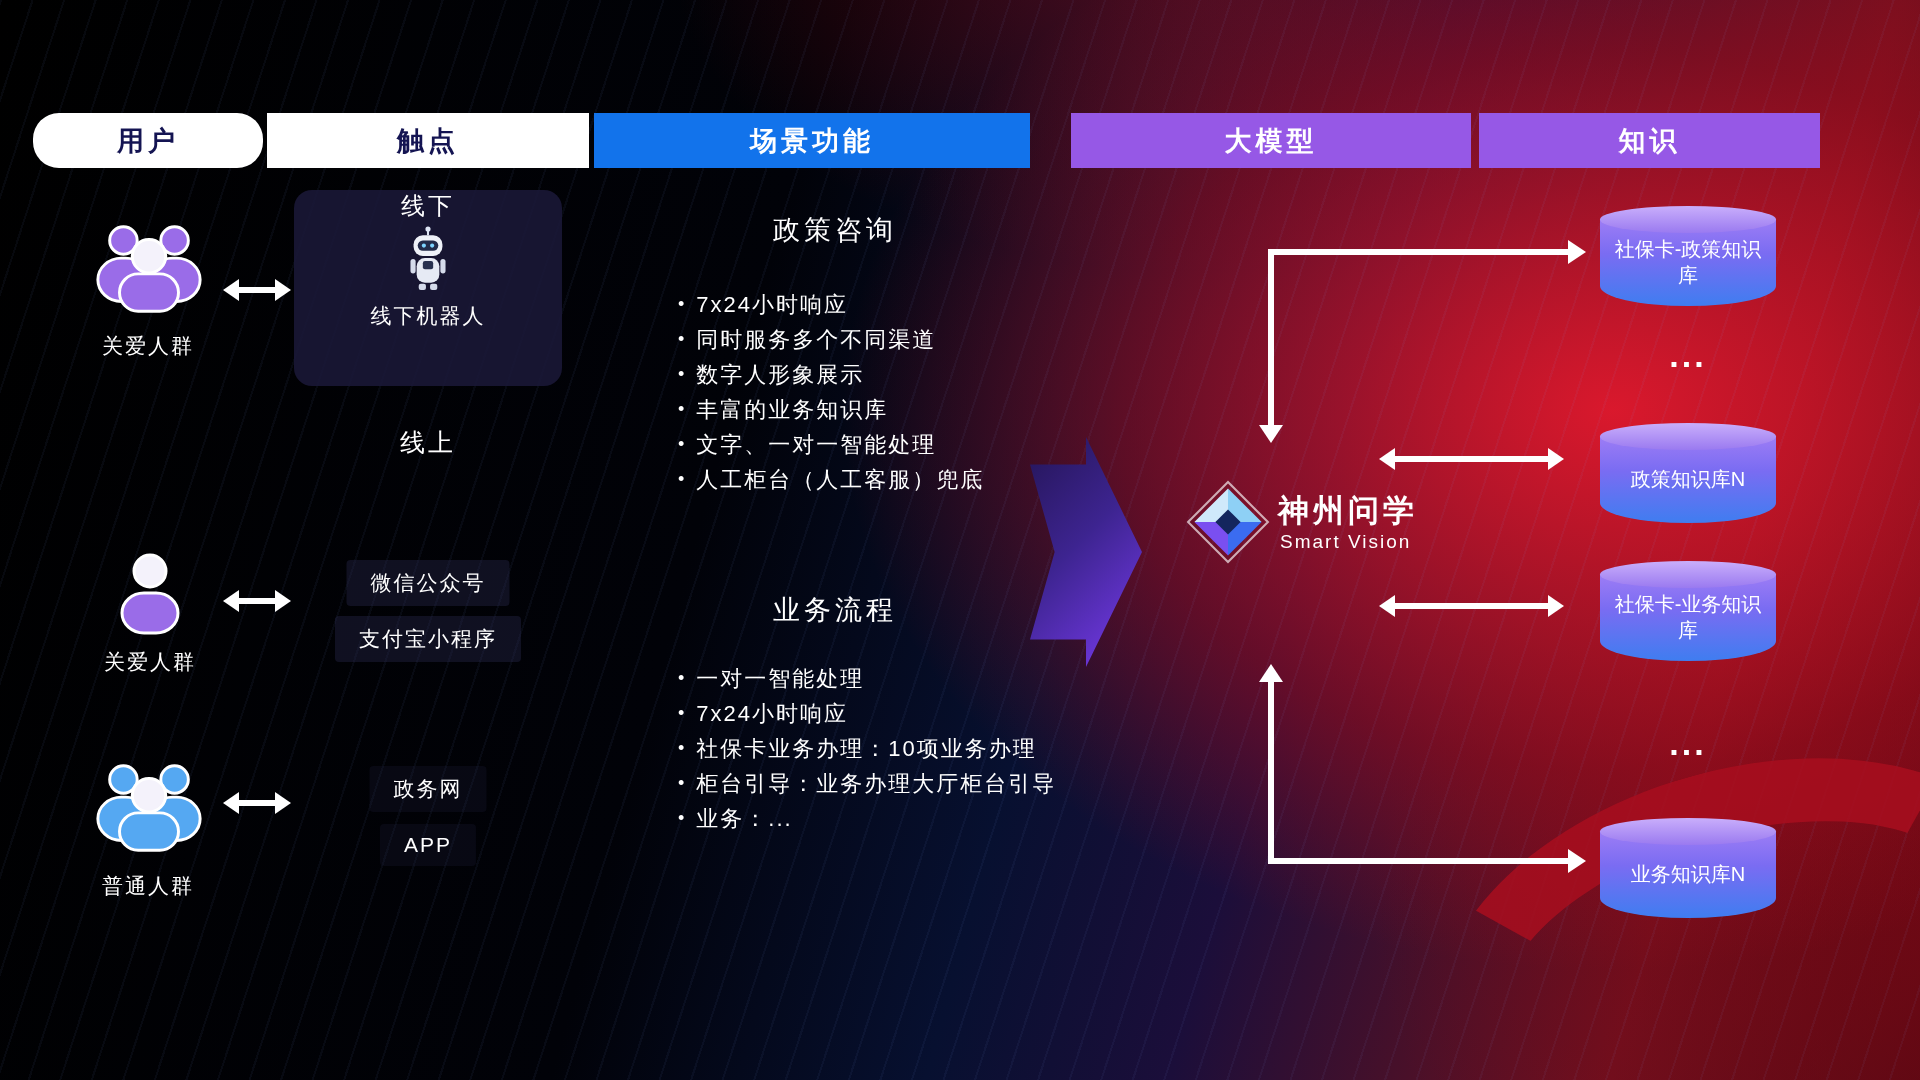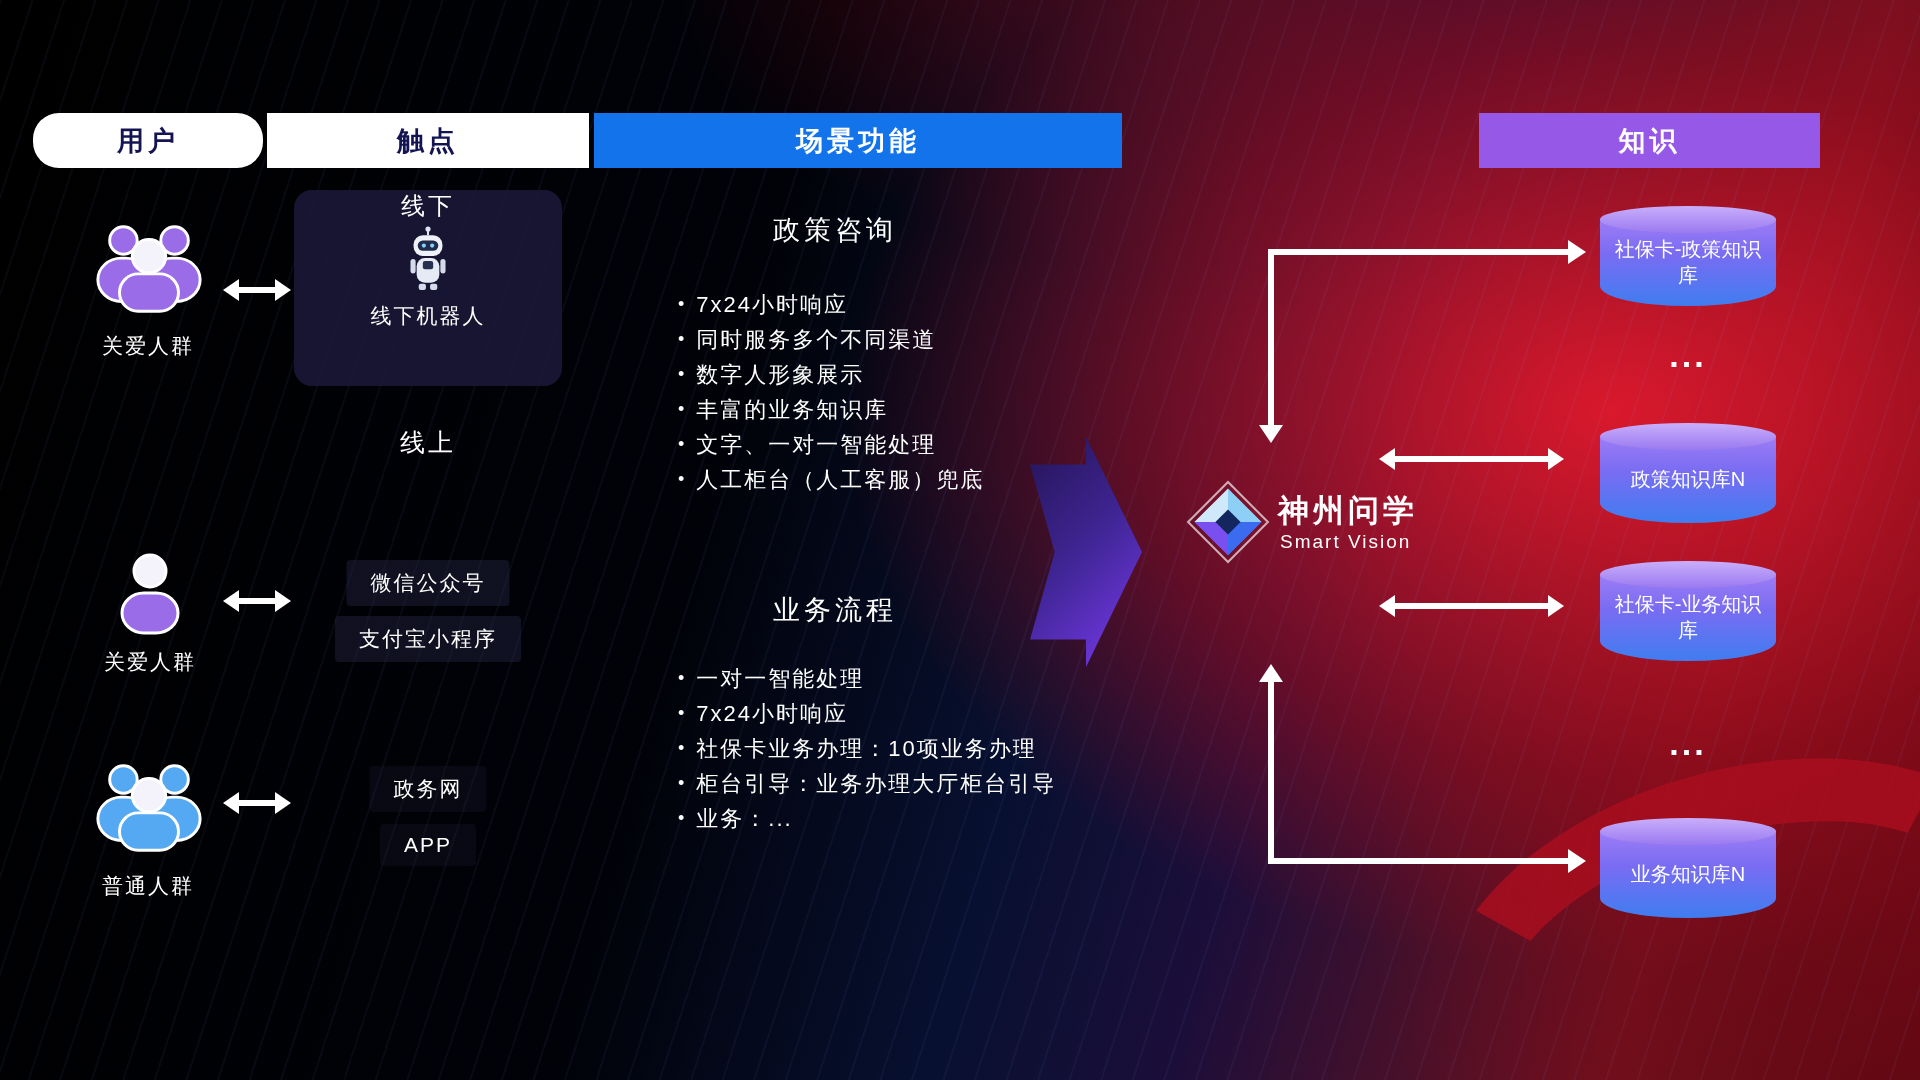--- a/index.html
+++ b/index.html
@@ -91,21 +91,22 @@
 </style>
 </head>
 <body>
 
 <div id="canvas">
   <div class="streaks"></div>
   <div class="swoosh"></div>
 
   <div class="hbox white" style="left:33px;   width:230px;border-radius:26px;">用户</div>
   <div class="hbox white" style="left:267px;  width:322px;">触点</div>
-  <div class="hbox blue" style="left:594px;  width:528px;">场景功能</div>
+  <div class="hbox blue" style="left:594px;  width:436px;">场景功能</div>
+  <div class="hbox purple" style="left:1071px; width:400px;">大模型</div>
   <div class="hbox purple" style="left:1479px; width:341px;">知识</div>
 
   <div class="abs" style="left:90px; top:218px;">
     <svg width="118" height="96" viewBox="0 0 120 96">
       <circle cx="34" cy="22" r="14" fill="#9a6ce8" stroke="#fff" stroke-width="3"></circle>
       <rect x="8" y="40" width="52" height="44" rx="24" fill="#9a6ce8" stroke="#fff" stroke-width="3"></rect>
       <circle cx="86" cy="22" r="14" fill="#9a6ce8" stroke="#fff" stroke-width="3"></circle>
       <rect x="60" y="40" width="52" height="44" rx="24" fill="#9a6ce8" stroke="#fff" stroke-width="3"></rect>
       <rect x="30" y="56" width="60" height="38" rx="19" fill="#9a6ce8" stroke="#fff" stroke-width="3"></rect>
       <circle cx="60" cy="38" r="17" fill="#f4f2fb" stroke="#fff" stroke-width="3"></circle>

